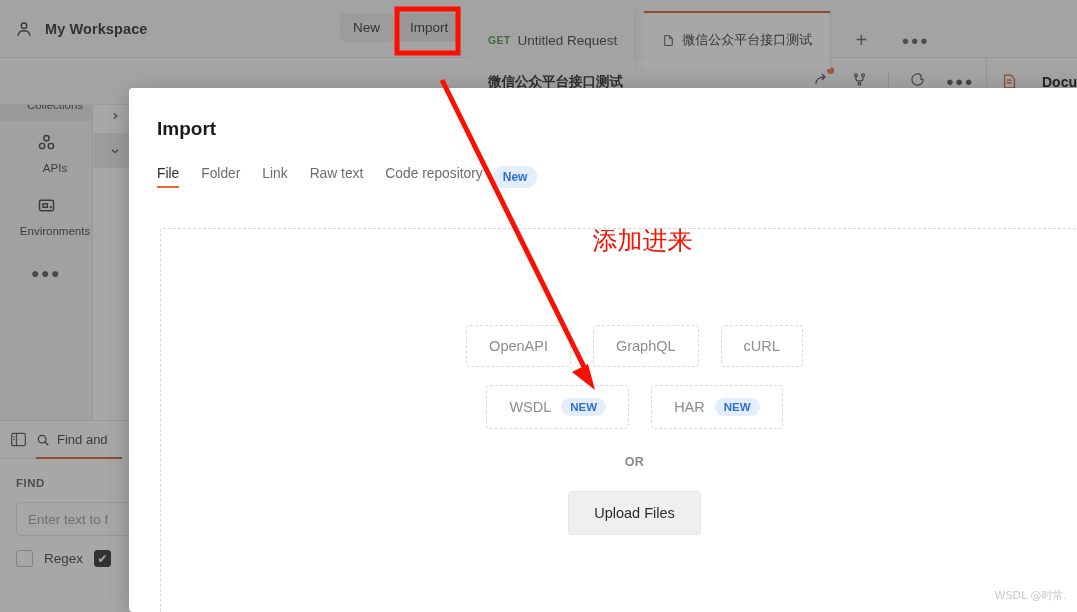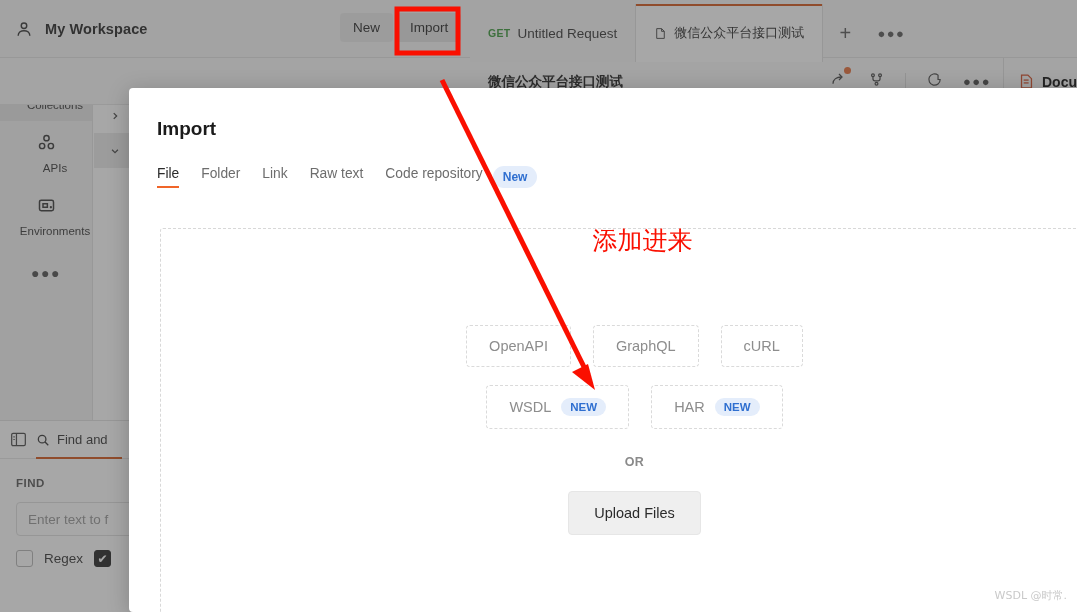--- a/index.html
+++ b/index.html
@@ -24,21 +24,21 @@
   .ws-name { font-size:14.5px; font-weight:700; color:#2b2b2b; letter-spacing:.1px;}
 
   .topbar-actions { position:absolute; left:340px; top:13px; display:flex; gap:4px; }
   .tb-btn {
     padding:7px 13px; font-size:13.5px; color:#2e2e2e;
     background:#ececec; border:none; border-radius:4px; cursor:pointer;
     font-family:inherit;
   }
   .tb-btn.sel { background:#e3e3e3; }
 
-  .tabs { position:absolute; left:470px; top:4px; height:58px; display:flex; align-items:stretch; }
+  .tabs { position:absolute; left:470px; top:11px; height:58px; display:flex; align-items:stretch;gap:8px; }
   .tab {
     display:flex; align-items:center; gap:7px; padding:0 18px;
     border-right:1px solid #e2e2e2; font-size:13.5px; color:#3b3b3b;
     position:relative; background:#f7f7f7; cursor:pointer; white-space:nowrap;
   }
   .tab.active { background:#ffffff; }
   .tab.active:before {
     content:""; position:absolute; left:0; right:0; top:0; height:2px; background:#d6591f;
   }
   .tab .verb { font-size:10.5px; font-weight:700; color:#3f9b3f; letter-spacing:.3px; }
@@ -71,21 +71,21 @@
   .cp-dots { font-size:13px; letter-spacing:1.5px; color:#5e5e5e; cursor:pointer; padding-right:6px;}
   .cp-row { height:35px; display:flex; align-items:center; padding-left:16px; color:#555; cursor:pointer;}
   .cp-row.hl { background:#ececec; }
 
   .reqbar { position:absolute; left:470px; top:58px; width:607px; height:47px; display:flex;
             align-items:center; gap:0; }
   .req-title { font-size:13.5px; font-weight:700; color:#222; padding-left:18px; }
   .req-icons { margin-left:auto; display:flex; align-items:center; gap:20px; padding-right:12px; color:#4c4c4c; }
   .req-sep { width:1px; height:18px; background:#dcdcdc; }
   .dot-badge { position:absolute; right:-3px; top:-4px; width:7px; height:7px; border-radius:50%; background:#e8713c; }
-  .docs-btn { display:flex; align-items:center; gap:7px; padding-left:14px; border-left:1px solid #e0e0e0;
+  .docs-btn { display:flex; align-items:center; gap:24px; padding-left:14px; border-left:1px solid #e0e0e0;
               height:47px; color:#111; font-size:14px; font-weight:700; }
 
   
   .findbar {
     position:absolute; left:0; bottom:0; width:400px; height:192px; background:#fff;
     border-top:1px solid #e2e2e2;
   }
   .fb-tabs { height:38px; display:flex; align-items:center; gap:9px; padding-left:10px;
              border-bottom:1px solid #e8e8e8; }
   .fb-sidebar-ico { width:17px; height:15px; color:#4d4d4d; cursor:pointer; }

